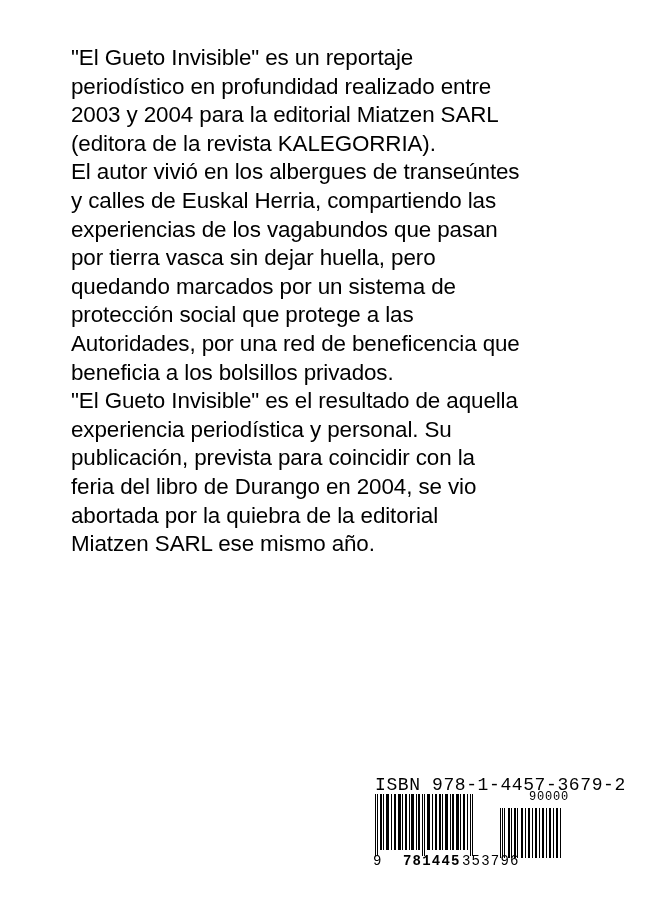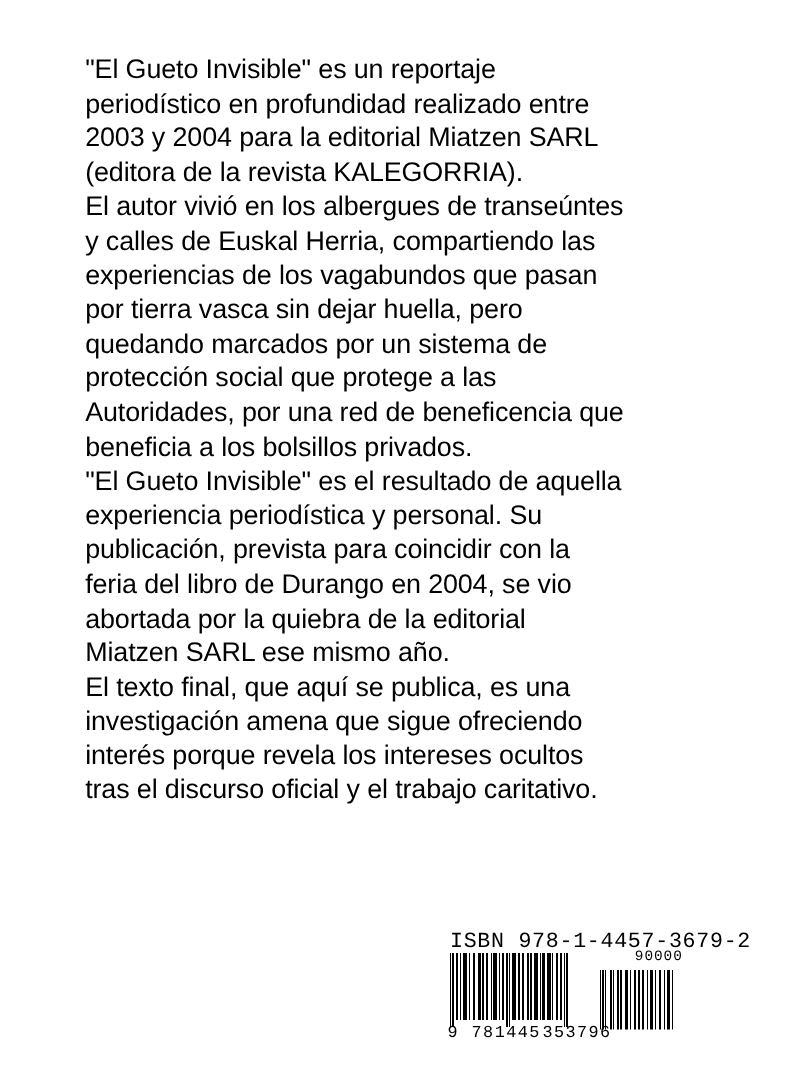--- a/index.html
+++ b/index.html
@@ -104,21 +104,21 @@
     left: 3px;
     top: 76px;
     font-family: "Liberation Mono", "DejaVu Sans Mono", monospace;
     font-size: 14px;
     line-height: 15px;
     color: #000000;
     white-space: nowrap;
   }
   .digit-group { display: inline-block; }
   #digit-lead { width: 12px; }
-  #digit-left { width: 52px; letter-spacing: 1.2px; margin-left: 8px; }
+  #digit-left { width: 52px; letter-spacing: 1.2px; margin-left: 18px; font-weight: bold; }
   #digit-right { width: 52px; letter-spacing: 1.2px; margin-left: 7px; }
 </style>
 </head>
 <body>
 
 <div id="back-cover">
 
   <div id="blurb">
     <p class="blurb-para">"El Gueto Invisible" es un reportaje
 periodístico en profundidad realizado entre
@@ -131,24 +131,20 @@
 quedando marcados por un sistema de
 protección social que protege a las
 Autoridades, por una red de beneficencia que
 beneficia a los bolsillos privados.</p>
     <p class="blurb-para">"El Gueto Invisible" es el resultado de aquella
 experiencia periodística y personal. Su
 publicación, prevista para coincidir con la
 feria del libro de Durango en 2004, se vio
 abortada por la quiebra de la editorial
 Miatzen SARL ese mismo año.</p>
-    <p class="blurb-para">El texto final, que aquí se publica, es una
-investigación amena que sigue ofreciendo
-interés porque revela los intereses ocultos
-tras el discurso oficial y el trabajo caritativo.</p>
   </div>
 
   <div id="barcode-block">
 
     <div id="isbn-label">ISBN 978-1-4457-3679-2</div>
     <div id="addon-label">90000</div>
 
     <div id="ean13-symbol">
       <svg width="100" height="62" viewBox="0 0 100 62" xmlns="http://www.w3.org/2000/svg" aria-hidden="true">
         <g fill="#000000">

